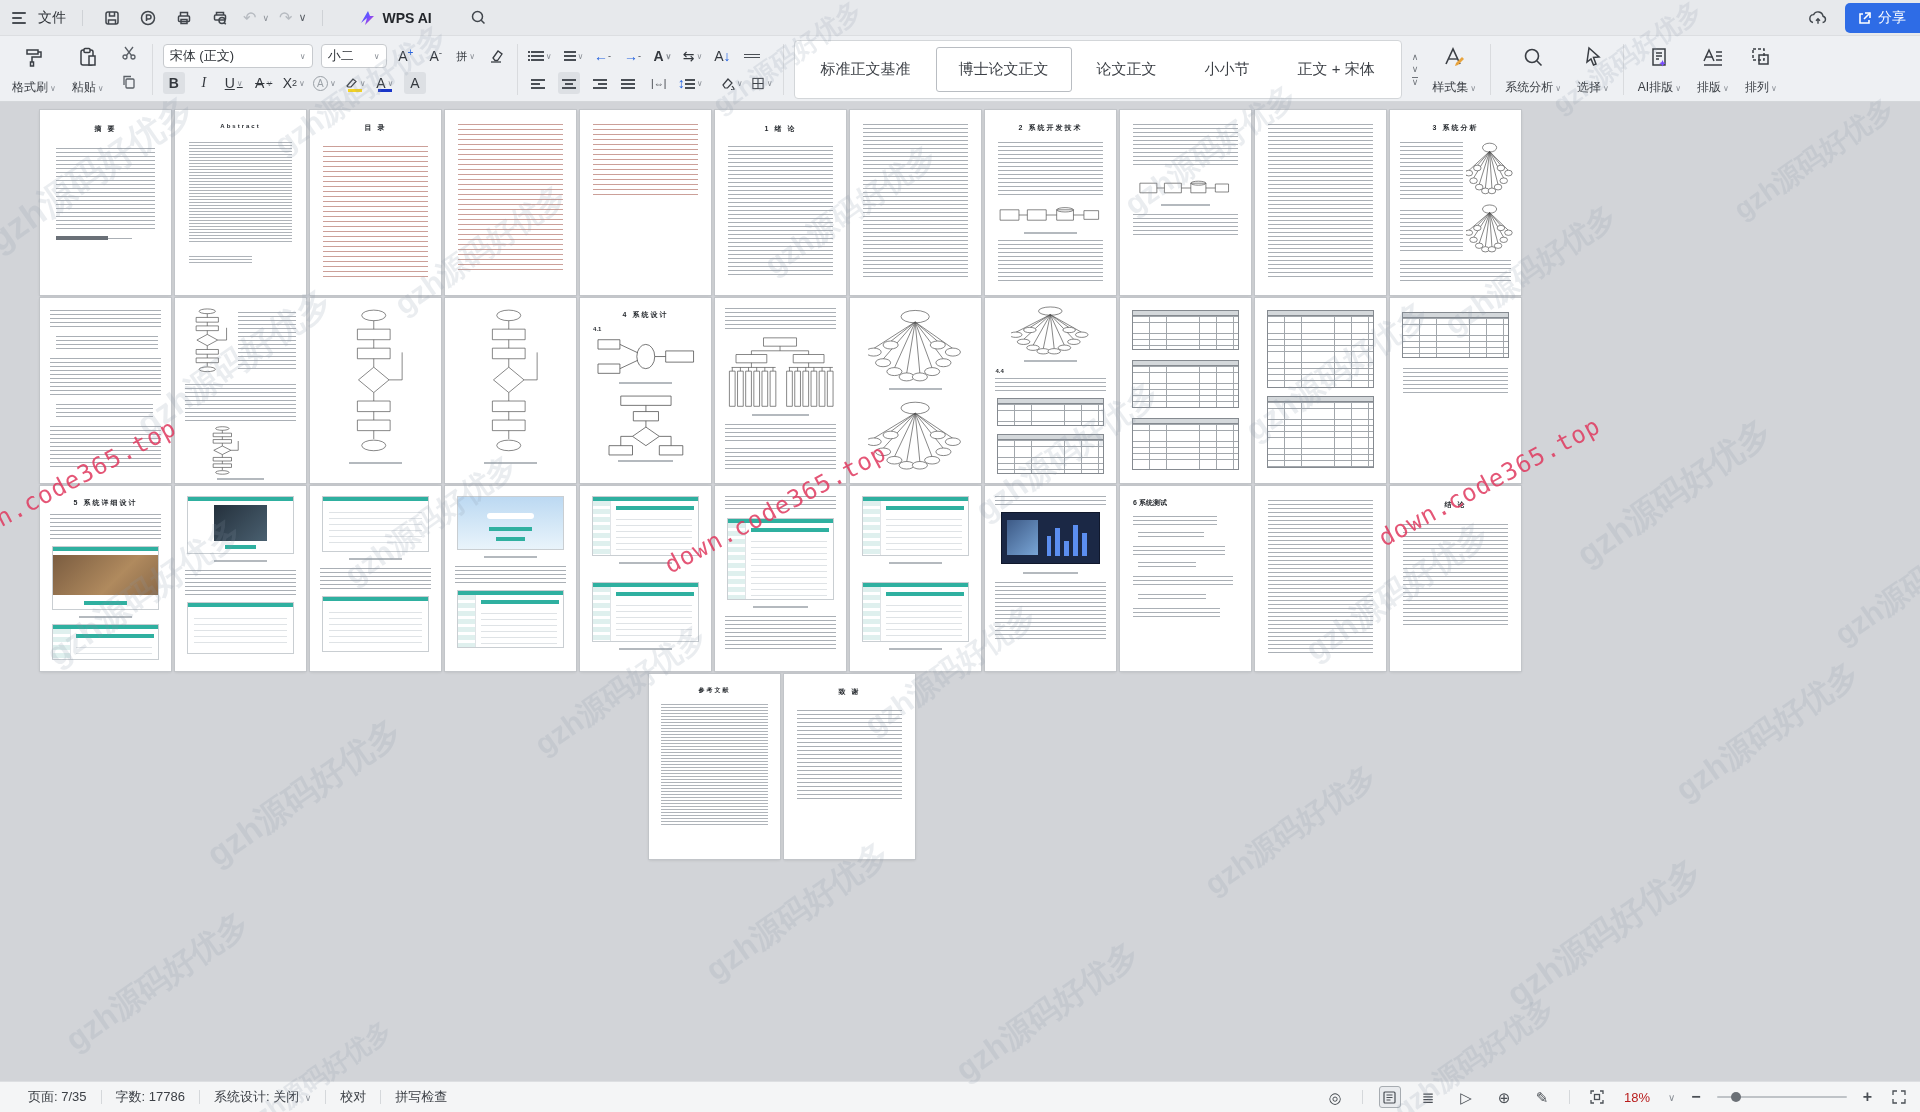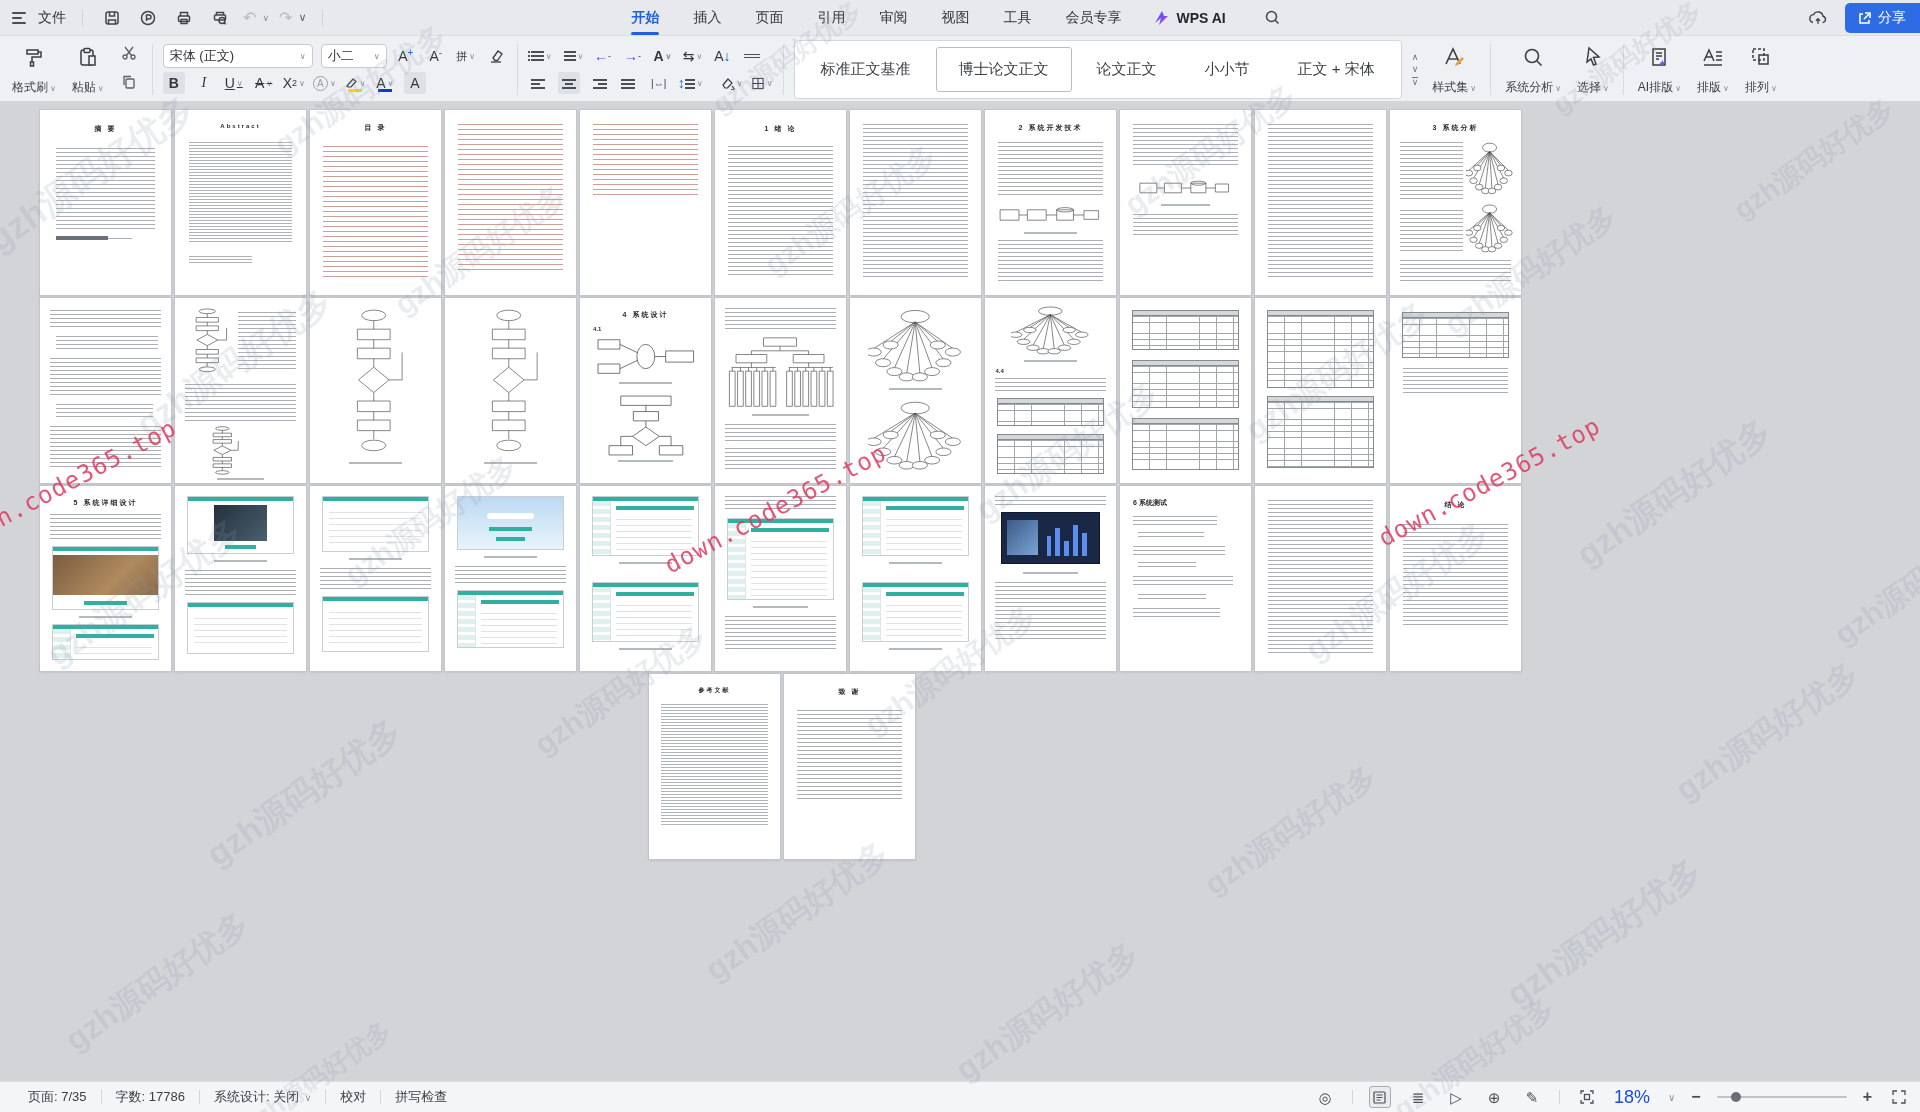--- a/index.html
+++ b/index.html
@@ -86,21 +86,21 @@
   
   .statusbar{position:absolute;left:0;top:1081px;width:1920px;height:31px;background:#f4f5f6;border-top:1px solid #dddfe2;display:flex;align-items:center;font-size:13px;color:#3c4046;}
   .st-left{display:flex;align-items:center;gap:0;padding-left:14px;}
   .st-item{padding:0 14px;white-space:nowrap;}
   .st-sep{width:1px;height:14px;background:#d5d8db;}
   .st-right{position:absolute;right:10px;display:flex;align-items:center;gap:16px;}
   .sic{font-size:15px;color:#4a4f55;line-height:1;display:flex;align-items:center;justify-content:center;width:22px;height:22px;}
   .sic.on{border:1px solid #a7acb1;border-radius:3px;background:#e9ebee;}
   .slider{width:130px;height:2px;background:#bfc3c7;position:relative;border-radius:1px;}
   .knob{position:absolute;top:-4px;left:14px;width:10px;height:10px;border-radius:50%;background:#6b7076;}
-  .zoomtxt{font-size:18px;color:#1d4ed8;}
+  .zoomtxt{font-size:13px;color:#b91c1c;}
   .pm{font-size:16px;color:#4a4f55;font-weight:bold;}
 </style>
 </head>
 <body>
 
 <div class="titlebar">
   <div class="tb-left">
     <span class="hamb">
         <i></i>
         <i></i>
@@ -136,30 +136,20 @@
           <path d="M13.2 13.7l1.6 1.6"></path>
         </svg>
     </span>
     <span class="undo">↶</span>
       <span class="mini-ch">∨</span>
     <span class="redo">↷</span>
     <span class="mini-ch" style="font-size:11px;color:#5a5f66;">∨</span>
     <span class="tb-sep"></span>
   </div>
 
-  <div class="menu-tabs">
-      <span class="mtab active">开始</span>
-      <span class="mtab">插入</span>
-      <span class="mtab">页面</span>
-      <span class="mtab">引用</span>
-      <span class="mtab">审阅</span>
-      <span class="mtab">视图</span>
-      <span class="mtab">工具</span>
-      <span class="mtab">会员专享</span>
-    </div>
 
   <div class="wpsai">
     <svg width="17" height="16" viewBox="0 0 17 16">
       <defs>
           <linearGradient id="ai" x1="0" y1="0" x2="1" y2="1">
             <stop offset="0" stop-color="#2b6cff"></stop>
             <stop offset=".55" stop-color="#7a4bff"></stop>
             <stop offset="1" stop-color="#ff4b8b"></stop>
           </linearGradient>
         </defs>

